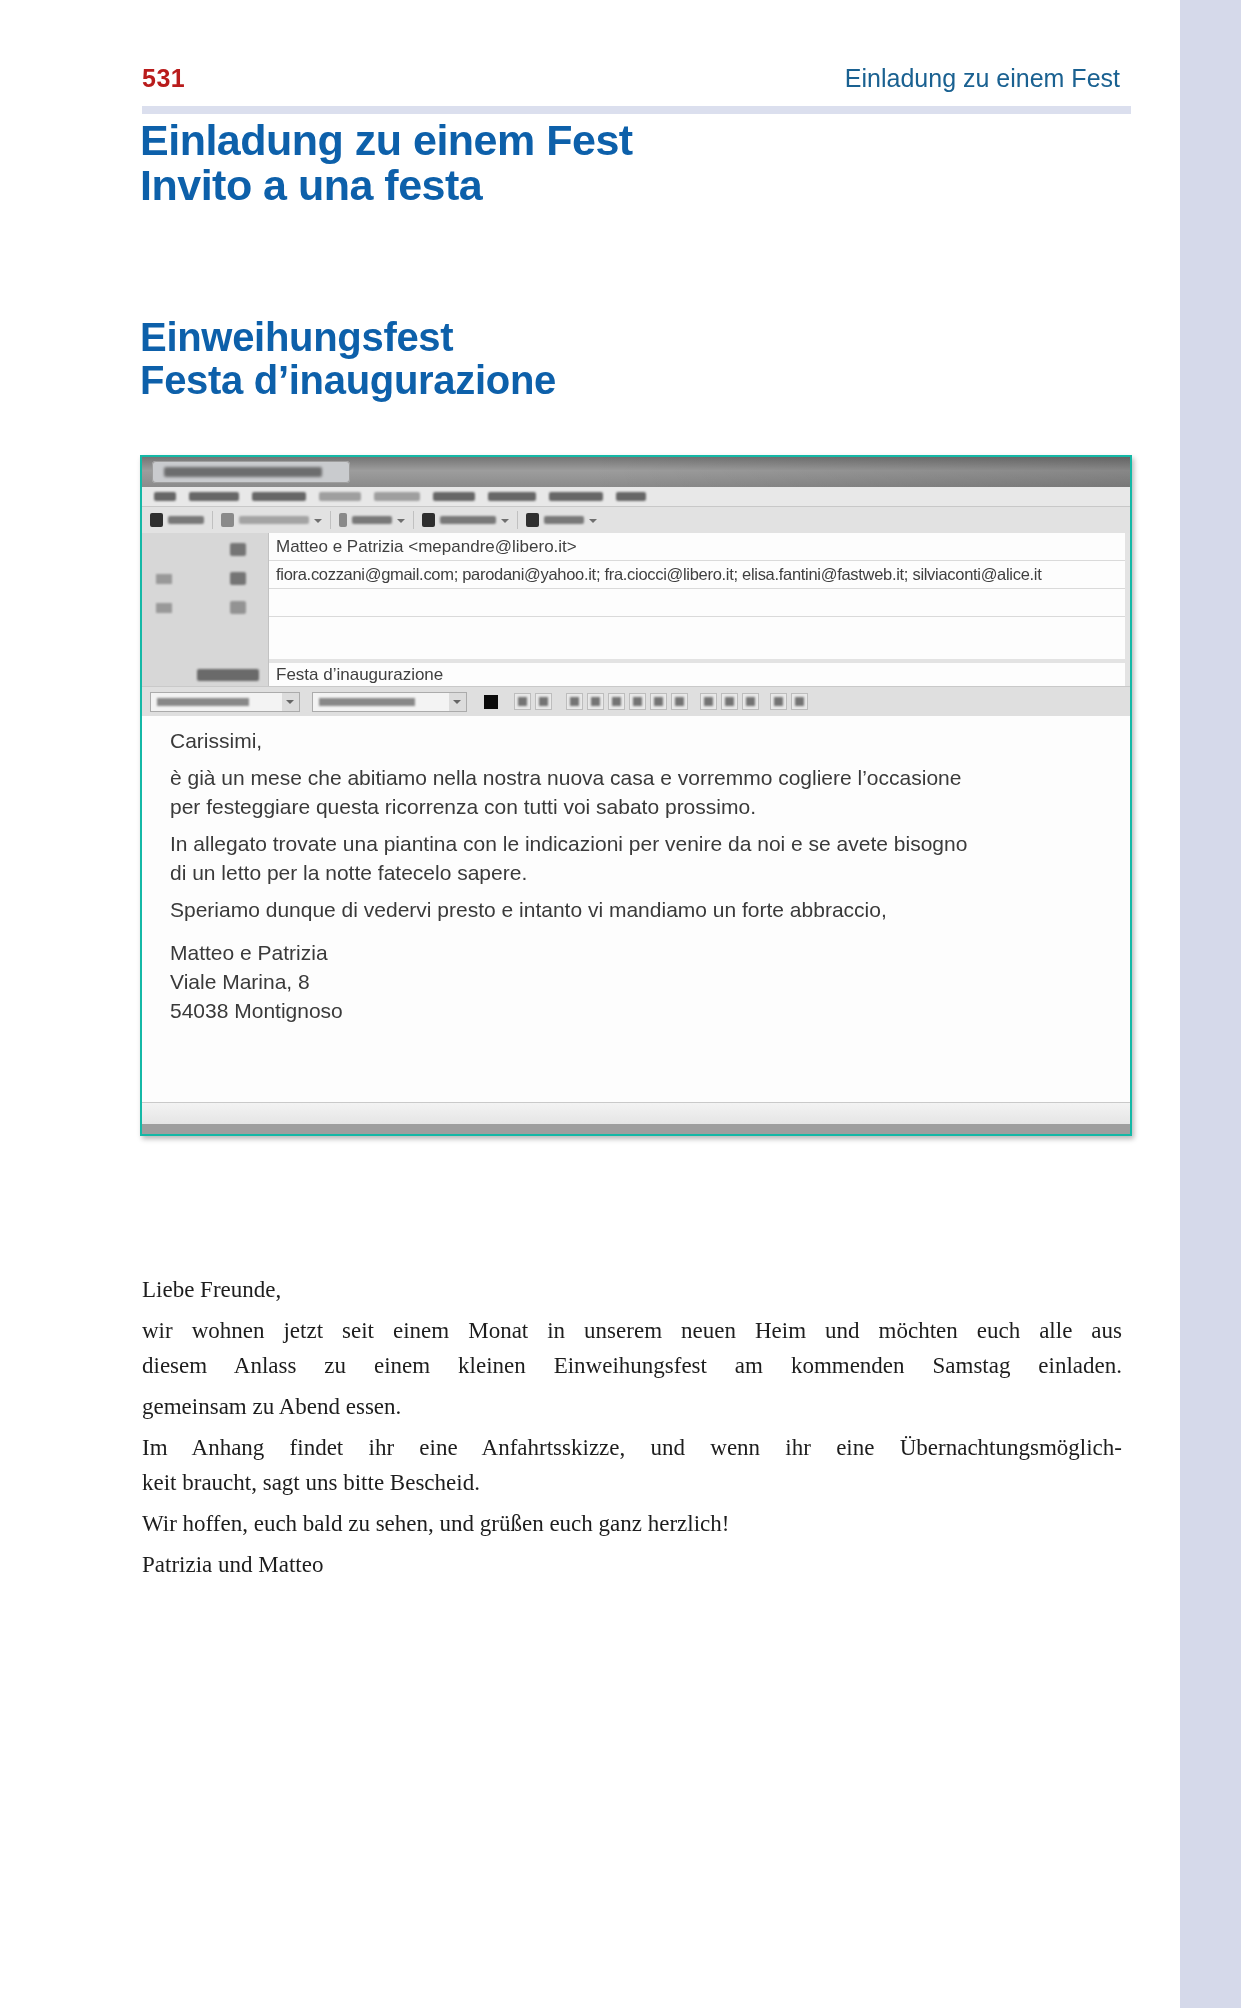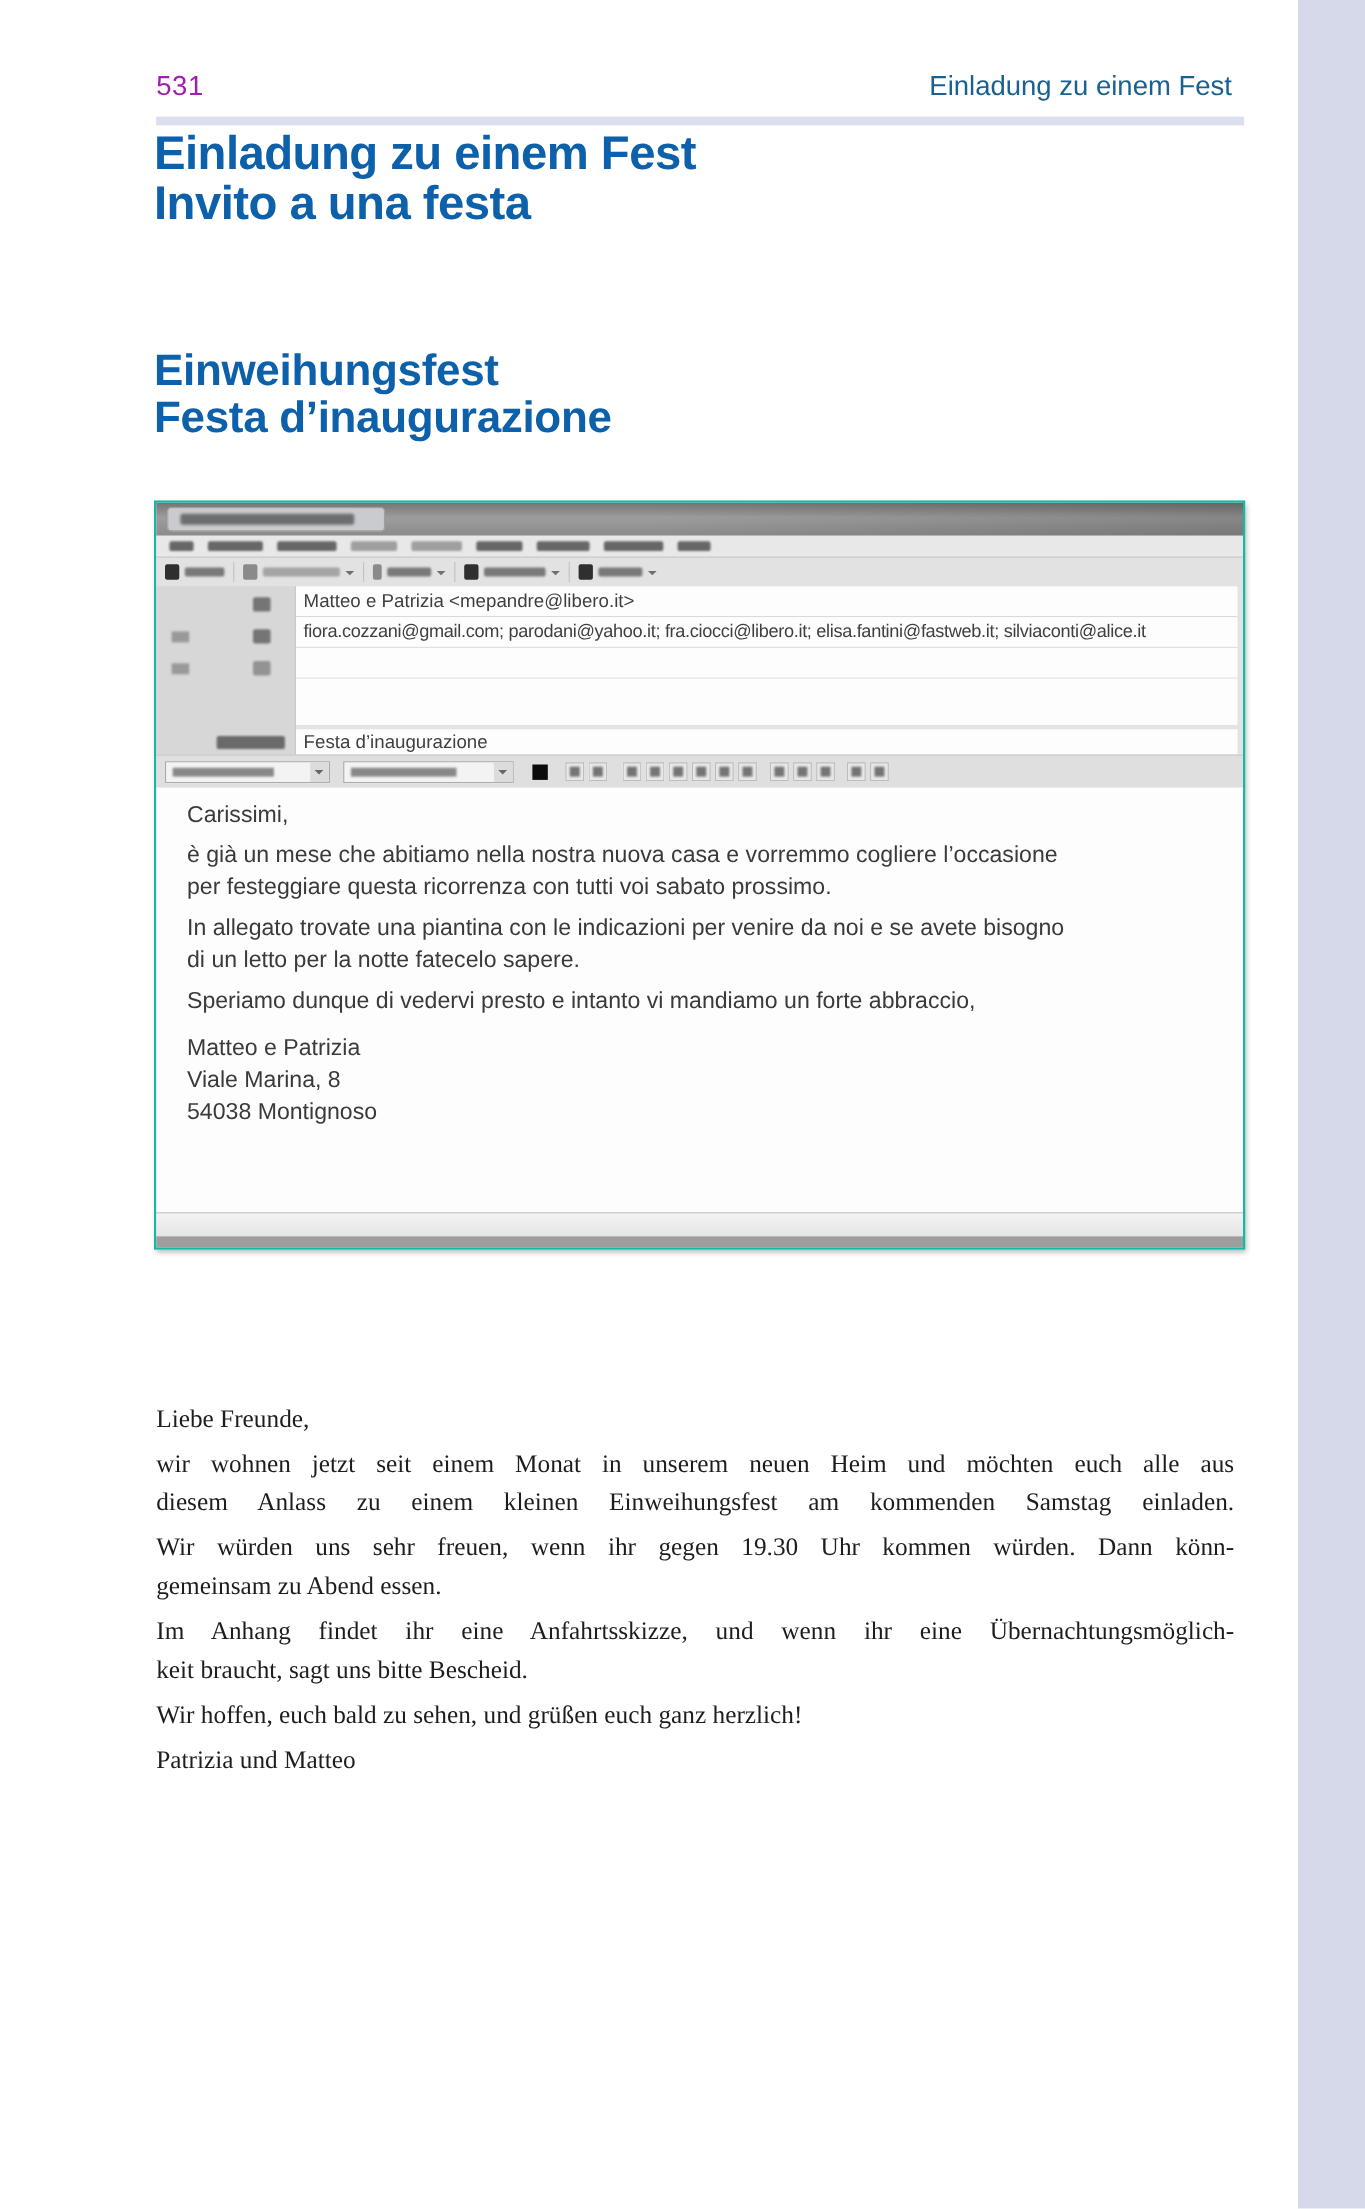--- a/index.html
+++ b/index.html
@@ -3,21 +3,21 @@
 <meta charset="utf-8">
 <style>
   html,body{margin:0;padding:0;background:#ffffff;}
   .page{position:relative;width:1241px;height:2008px;background:#ffffff;overflow:hidden;
         font-family:"Liberation Sans", sans-serif;}
   .edge-bar{position:absolute;right:0;top:0;width:61px;height:2008px;background:#d5d9ea;}
 
   
   .page-head{position:absolute;left:142px;top:64px;width:978px;display:flex;
              justify-content:space-between;align-items:baseline;font-size:25px;}
-  .page-num{color:#a21caf;letter-spacing:.5px;}
+  .page-num{color:#b91c1c;letter-spacing:.5px;font-weight:bold;}
   .running-head{color:#1a6191;}
   .head-rule{position:absolute;left:142px;top:106px;width:989px;height:8px;background:#dbdfee;}
 
   
   .title{position:absolute;left:140px;top:118px;font-size:43px;line-height:45px;font-weight:bold;
          color:#0d60aa;letter-spacing:-.5px;}
   .subtitle{position:absolute;left:140px;top:316px;font-size:40px;line-height:43px;font-weight:bold;
             color:#0d60aa;letter-spacing:-.3px;}
 
   
@@ -268,21 +268,20 @@
 
   <div class="translation">
       <div class="para">
         <div class="line">Liebe Freunde,</div>
       </div>
       <div class="para">
         <div class="line stretch">wir wohnen jetzt seit einem Monat in unserem neuen Heim und möchten euch alle aus</div>
         <div class="line stretch">diesem Anlass zu einem kleinen Einweihungsfest am kommenden Samstag einladen.</div>
       </div>
       <div class="para">
-        <div class="line stretch">Wir würden uns sehr freuen, wenn ihr gegen 19.30 Uhr kommen würden. Dann könn-</div>
         <div class="line">gemeinsam zu Abend essen.</div>
       </div>
       <div class="para">
         <div class="line stretch">Im Anhang findet ihr eine Anfahrtsskizze, und wenn ihr eine Übernachtungsmöglich-</div>
         <div class="line">keit braucht, sagt uns bitte Bescheid.</div>
       </div>
       <div class="para">
         <div class="line">Wir hoffen, euch bald zu sehen, und grüßen euch ganz herzlich!</div>
       </div>
       <div class="para">

